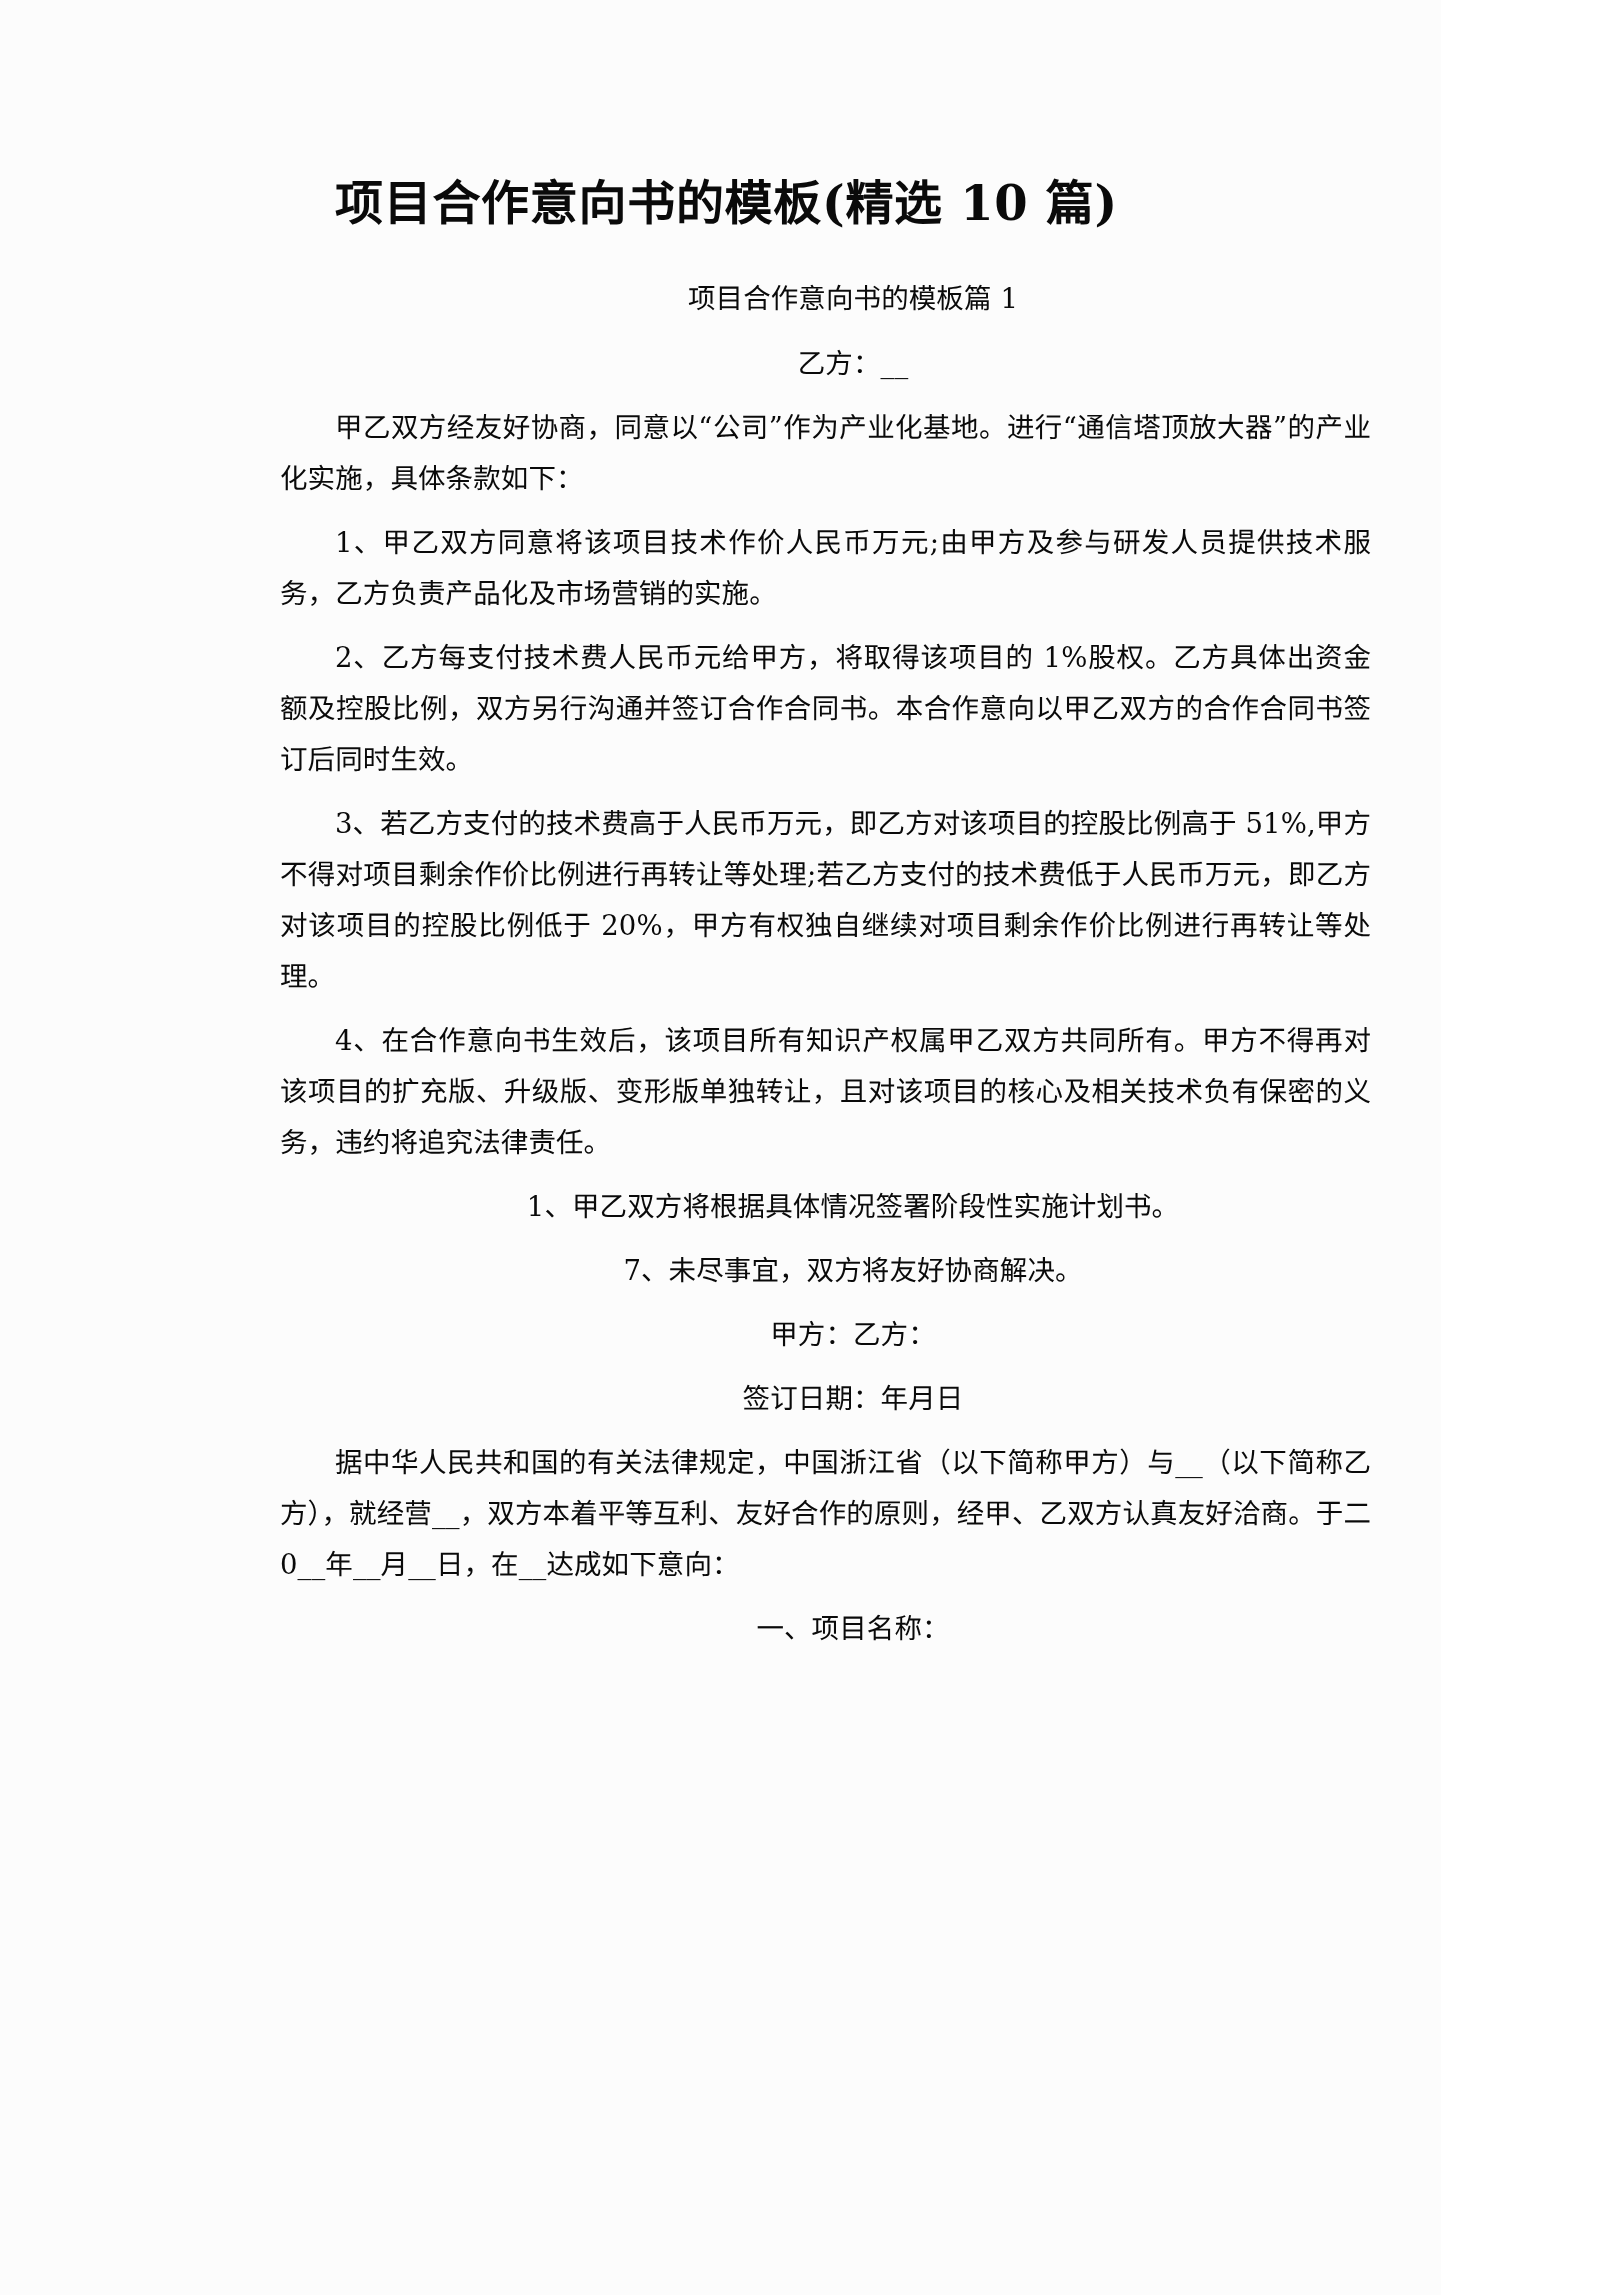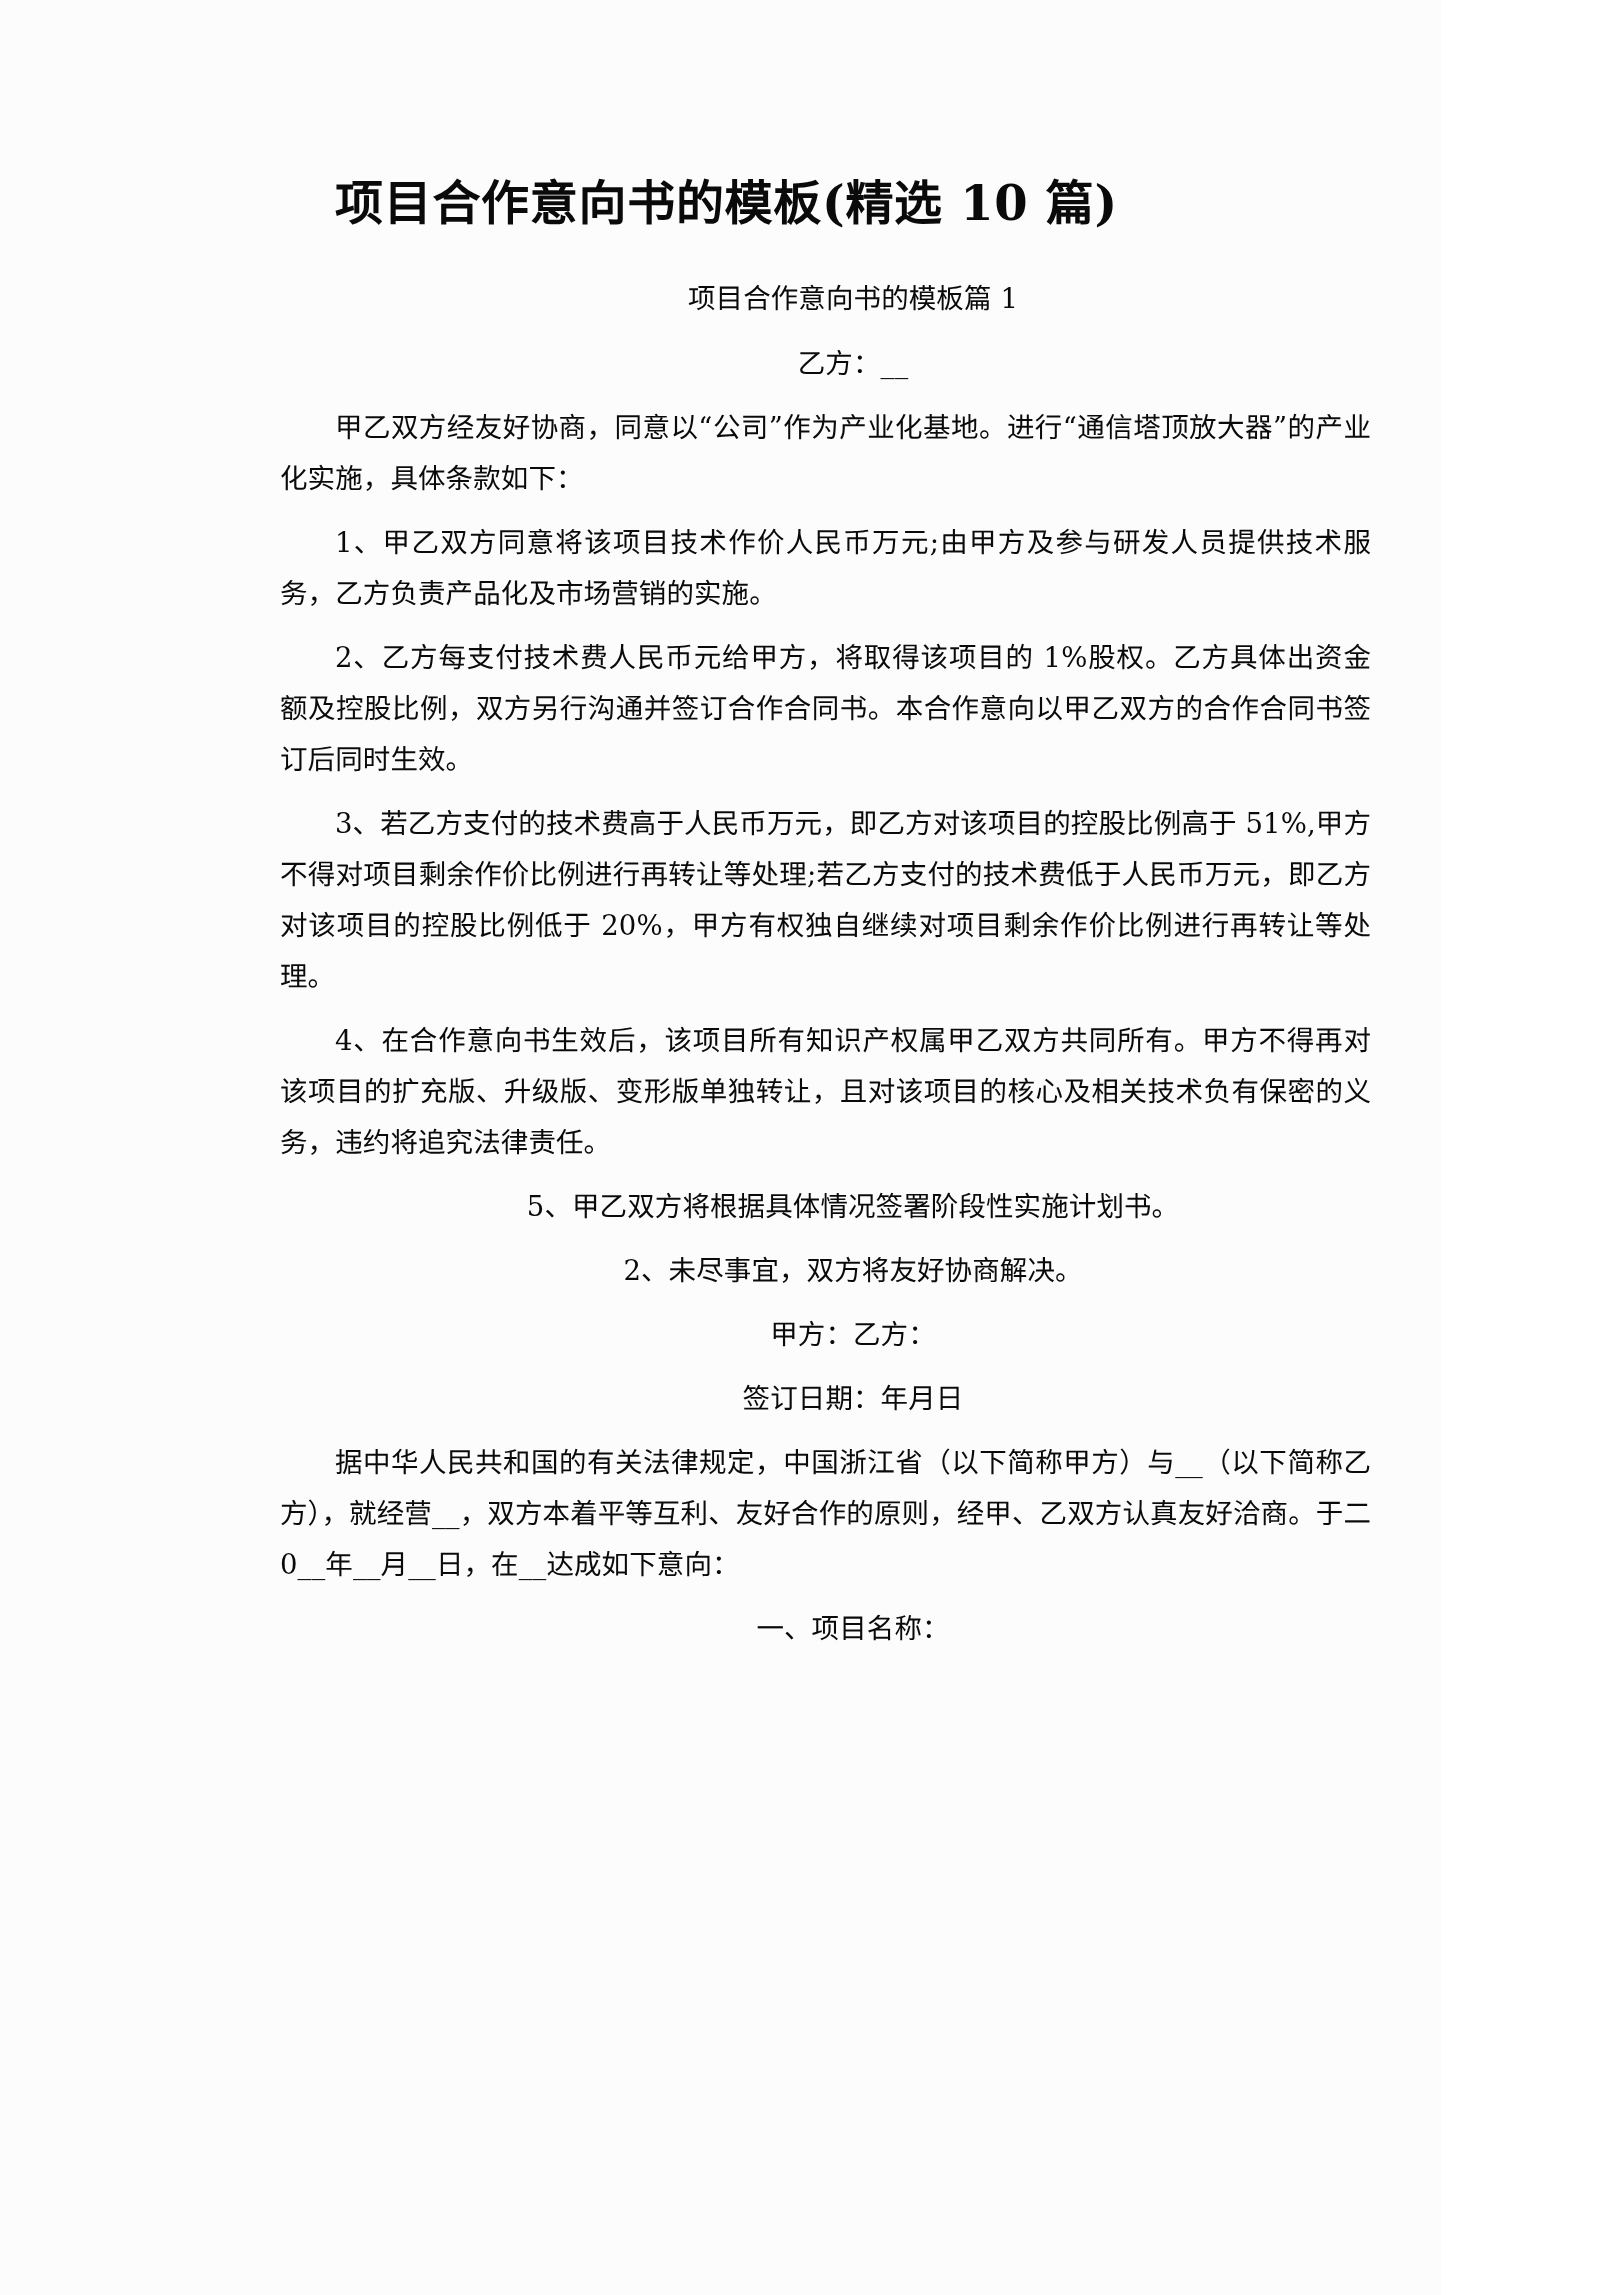--- a/index.html
+++ b/index.html
@@ -90,23 +90,23 @@
       <p class="p">甲乙双方经友好协商，同意以“公司”作为产业化基地。进行“通信塔顶放大器”的产业化实施，具体条款如下：</p>
 
       <p class="p">1、甲乙双方同意将该项目技术作价人民币万元;由甲方及参与研发人员提供技术服务，乙方负责产品化及市场营销的实施。</p>
 
       <p class="p">2、乙方每支付技术费人民币元给甲方，将取得该项目的 1%股权。乙方具体出资金额及控股比例，双方另行沟通并签订合作合同书。本合作意向以甲乙双方的合作合同书签订后同时生效。</p>
 
       <p class="p">3、若乙方支付的技术费高于人民币万元，即乙方对该项目的控股比例高于 51%,甲方不得对项目剩余作价比例进行再转让等处理;若乙方支付的技术费低于人民币万元，即乙方对该项目的控股比例低于 20%，甲方有权独自继续对项目剩余作价比例进行再转让等处理。</p>
 
       <p class="p">4、在合作意向书生效后，该项目所有知识产权属甲乙双方共同所有。甲方不得再对该项目的扩充版、升级版、变形版单独转让，且对该项目的核心及相关技术负有保密的义务，违约将追究法律责任。</p>
 
-      <p class="p short">5、甲乙双方将根据具体情况签署阶段性实施计划书。</p>
+      <p class="p short">1、甲乙双方将根据具体情况签署阶段性实施计划书。</p>
 
-      <p class="p short">2、未尽事宜，双方将友好协商解决。</p>
+      <p class="p short">7、未尽事宜，双方将友好协商解决。</p>
 
       <p class="p short">甲方：乙方：</p>
 
 
       <p class="p short">签订日期：年月日</p>
 
 
       <p class="p">据中华人民共和国的有关法律规定，中国浙江省（以下简称甲方）与__（以下简称乙方），就经营__，双方本着平等互利、友好合作的原则，经甲、乙双方认真友好洽商。于二 0__年__月__日，在__达成如下意向：</p>
 
       <p class="p short">一、项目名称：</p>

